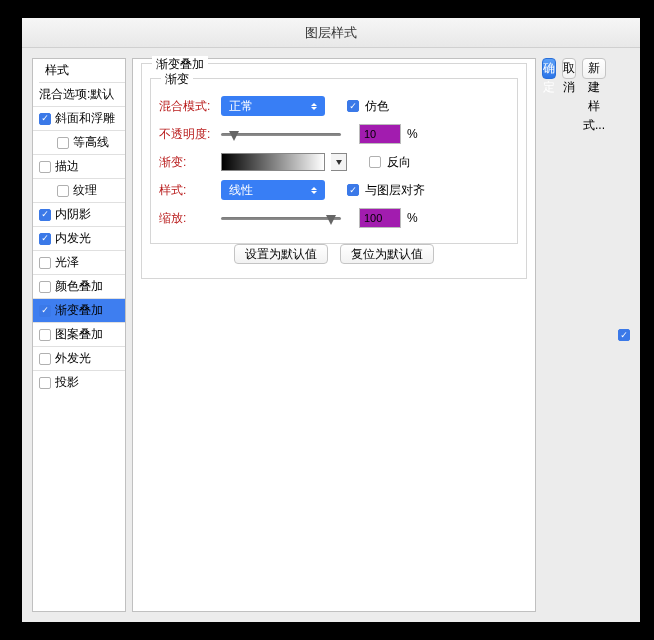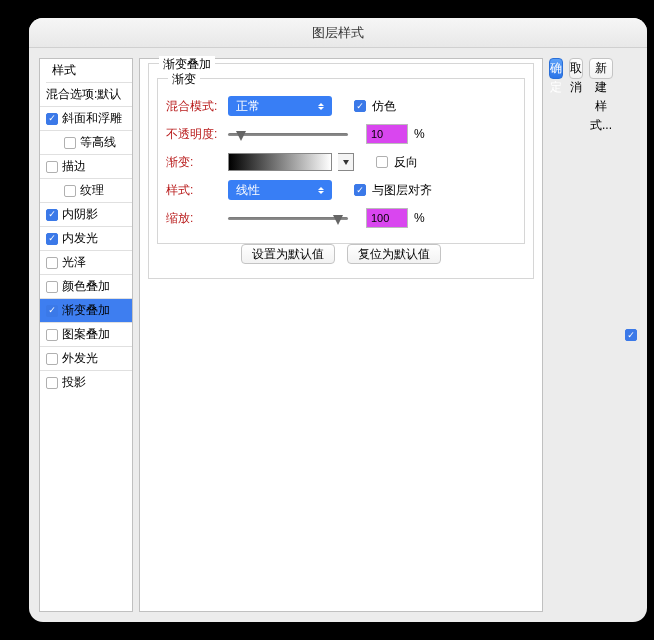--- a/index.html
+++ b/index.html
@@ -1,17 +1,17 @@
 <!DOCTYPE html>
 <html><head>
   <meta charset="utf-8">
   <style>
     * { box-sizing: border-box; margin: 0; padding: 0; font-family: -apple-system, "Helvetica Neue", Arial, sans-serif; font-size: 12px; }
     body { background: #000; width: 654px; height: 640px; position: relative; }
-    .window { position: absolute; top: 18px; left: 29px; width: 618px; height: 604px; background: #ececec; border-radius: 14px; box-shadow: 0 10px 30px rgba(0,0,0,0.5); overflow: hidden; }
+    .window { position: absolute; top: 18px; left: 22px; width: 618px; height: 604px; background: #ececec; border-radius: 0; box-shadow: 0 10px 30px rgba(0,0,0,0.5); overflow: hidden; }
     .titlebar { height: 30px; background: linear-gradient(#f6f6f6, #e8e8e8); border-bottom: 1px solid #d0d0d0; display: flex; align-items: center; justify-content: center; position: relative; }
     .titlebar span { font-size: 13px; color: #333; }
     .content { display: flex; padding: 10px; gap: 6px; height: calc(100% - 30px); }
     
     .sidebar { width: 94px; border: 1px solid #c0c0c0; background: #fff; display: flex; flex-direction: column; }
     .sidebar-row { padding: 3px 6px; border-bottom: 1px solid #e0e0e0; display: flex; align-items: center; gap: 4px; min-height: 21px; }
     .sidebar-row.header { background: #fff; font-weight: normal; margin-left: 6px; }
     .sidebar-row.selected { background: #3e7ef0; }
     .sidebar-row .chk { width: 12px; height: 12px; border: 1px solid #b0b0b0; border-radius: 2px; background: #fff; flex-shrink: 0; }
     .sidebar-row .chk.checked { background: #3b79e8; border-color: #3b79e8; display: flex; align-items: center; justify-content: center; }
@@ -36,21 +36,21 @@
     .select-blue .caret::after { content: ""; border-left: 3px solid transparent; border-right: 3px solid transparent; border-top: 3px solid #fff; }
     
     .chk-inline { width: 12px; height: 12px; border: 1px solid #b0b0b0; border-radius: 2px; background: #fff; display: flex; align-items: center; justify-content: center; flex-shrink: 0; }
     .chk-inline.checked { background: #3b79e8; border-color: #3b79e8; }
     .chk-inline.checked::after { content: "✓"; color: #fff; font-size: 9px; line-height: 1; }
     
     .slider { position: relative; width: 120px; height: 16px; }
     .slider-track { position: absolute; top: 7px; left: 0; right: 0; height: 3px; background: linear-gradient(#787878, #909090); border-radius: 2px; }
     .slider-thumb { position: absolute; top: 5px; width: 0; height: 0; border-left: 5px solid transparent; border-right: 5px solid transparent; border-top: 10px solid #666; }
     
-    .num-input { width: 42px; height: 20px; border: 1px solid #bbb; background: #d946ef; text-align: left; padding: 0 4px; font-size: 11px; }
+    .num-input { width: 42px; height: 20px; border: 1px solid #bbb; background: #a21caf; text-align: left; padding: 0 4px; font-size: 11px; }
     
     .grad-swatch { width: 104px; height: 18px; border: 1px solid #888; background: linear-gradient(to right, #000, #fff); }
     .grad-drop { width: 16px; height: 18px; border: 1px solid #888; border-left: none; background: #f4f4f4; display: flex; align-items: center; justify-content: center; }
     .grad-drop::after { content: ""; border-left: 3px solid transparent; border-right: 3px solid transparent; border-top: 5px solid #333; }
     
     .angle-dial { width: 30px; height: 30px; border: 1px solid #888; border-radius: 50%; background: #f8f8f8; position: relative; }
     .angle-dial::after { content: ""; position: absolute; width: 12px; height: 1px; background: #333; top: 50%; left: 50%; transform-origin: left center; transform: rotate(-125deg); }
     
     .btn-small { border: 1px solid #c4c4c4; background: linear-gradient(#fff,#f2f2f2); border-radius: 4px; height: 20px; padding: 0 10px; font-size: 12px; }
     

